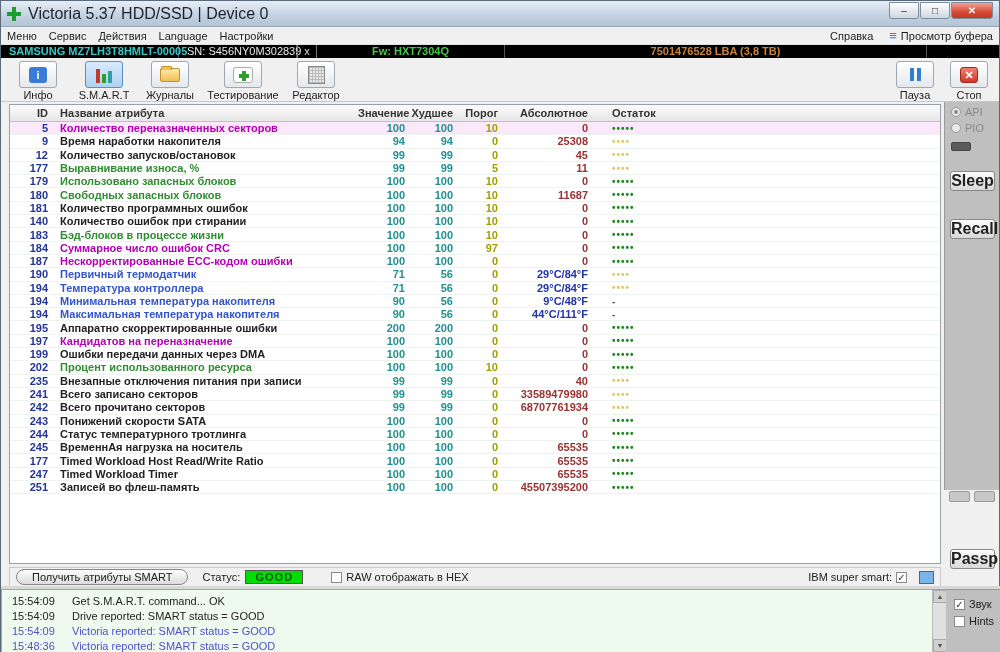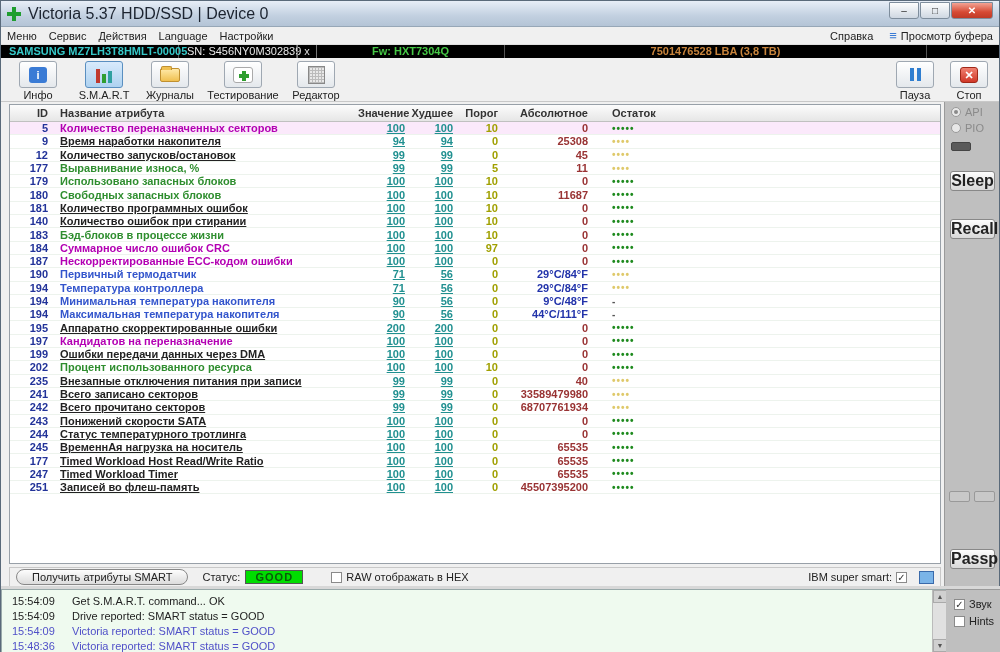--- a/index.html
+++ b/index.html
@@ -61,28 +61,28 @@
   
   .main { position:relative; height:487px; background:#f0f0f0; }
   .table-wrap { position:absolute; left:8px; top:2px; width:932px; height:460px; background:#fff; border:1px solid #98a0a8; overflow:hidden; }
   .thead { display:grid; grid-template-columns:38px 10px 300px 47px 48px 45px 90px 14px 70px 1fr; height:17px; background:linear-gradient(#fcfcfc,#e6e6e6); border-bottom:1px solid #c0c0c0; font-weight:bold; color:#333; align-items:center; }
   .thead .h { white-space:nowrap; }
   .trow { display:grid; grid-template-columns:38px 10px 300px 47px 48px 45px 90px 14px 70px 1fr; height:13.3px; align-items:center; font-weight:bold; border-bottom:1px solid #edf3ed; }
   .trow.hl { background:#fbe9fb; }
   .c-r { text-align:right; }
   .c-id { color:#223399; text-align:right; }
   .c-name { padding-left:2px; white-space:nowrap; overflow:hidden; }
-  .nc-black { color:#222;text-decoration:underline; } .nc-magenta { color:#b300b3; } .nc-green { color:#2f8e2f; } .nc-blue { color:#3355cc; }
-  .c-val { color:#209090;text-decoration:underline; } .c-thr { color:#a0a000; }
+  .nc-black { color:#222; } .nc-magenta { color:#b300b3; } .nc-green { color:#2f8e2f; } .nc-blue { color:#3355cc; }
+  .c-val { color:#209090; } .c-thr { color:#a0a000; }
   .ac-red { color:#993333; } .ac-blue { color:#2233aa; }
   .c-rem { padding-left:10px; letter-spacing:1px; font-size:10px; }
   .dots-green { color:#1d8a1d; } .dots-yellow { color:#dfc96a; } .dots-dash { color:#555; }
 
   
-  .side { position:absolute; right:0; top:0; width:55px; height:487px; background:#bfbfbf; border-left:1px solid #9a9a9a; font-size:11px; }
+  .side { position:absolute; right:0; top:0; width:55px; height:388px; background:#bfbfbf; border-left:1px solid #9a9a9a; font-size:11px; }
   .radio-row { display:flex; align-items:center; gap:4px; color:#8a8a8a; margin:4px 0 0 6px; }
   .radio { width:10px; height:10px; border-radius:50%; border:1px solid #999; background:#e8e8e8; position:relative; }
   .radio.sel::after { content:""; position:absolute; left:2px; top:2px; width:4px; height:4px; border-radius:50%; background:#8a8a8a; }
   .led { width:20px; height:9px; background:#5a5a5a; border:1px solid #444; border-radius:2px; margin:8px 0 0 6px; }
   .side-btn { position:absolute; left:5px; width:45px; height:20px; border:1px solid #888; border-radius:3px; background:linear-gradient(#fdfdfd,#d8d8d8); font-size:16px; font-weight:bold; color:#222; text-align:center; line-height:18px; }
   .tiny-btn { position:absolute; width:21px; height:11px; border:1px solid #999; border-radius:2px; background:#c8c8c8; }
 
   
   .statusbar { position:absolute; left:8px; bottom:2px; width:932px; height:20px; background:#f0f0f0; border:1px solid #c8c8c8; display:flex; align-items:center; padding:0 6px; }
   .btn { border:1px solid #888; border-radius:8px; background:linear-gradient(#fdfdfd,#dcdcdc); padding:1px 15px; color:#222; }

